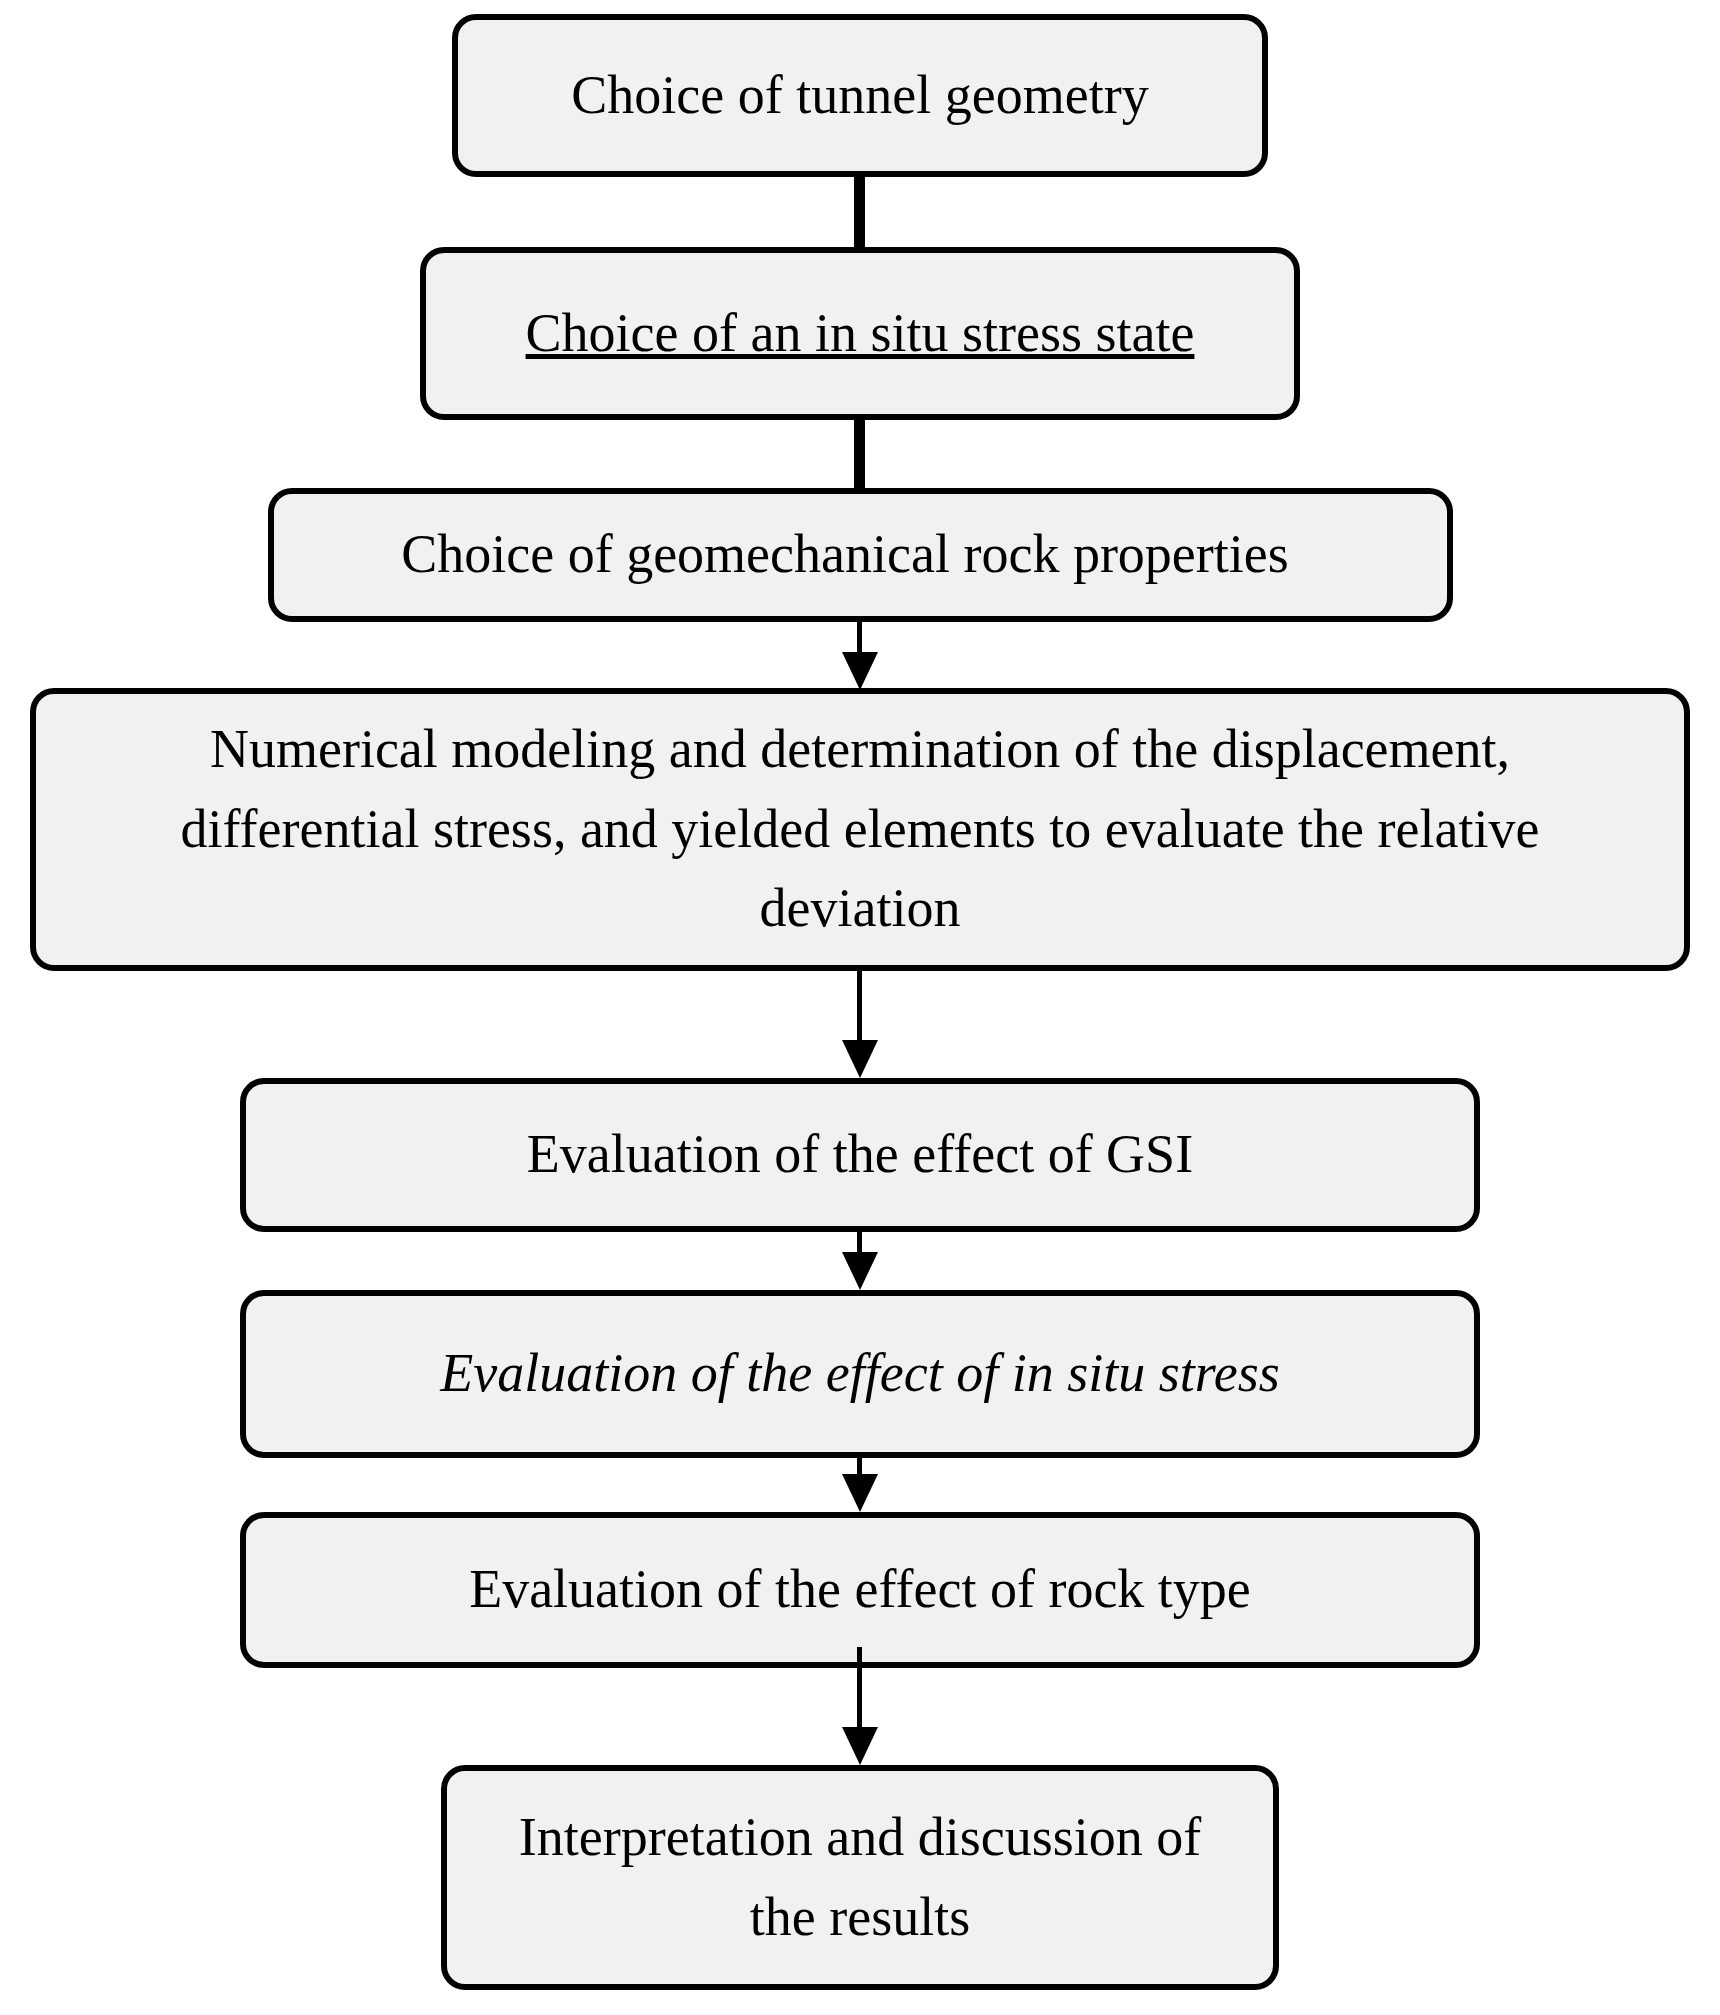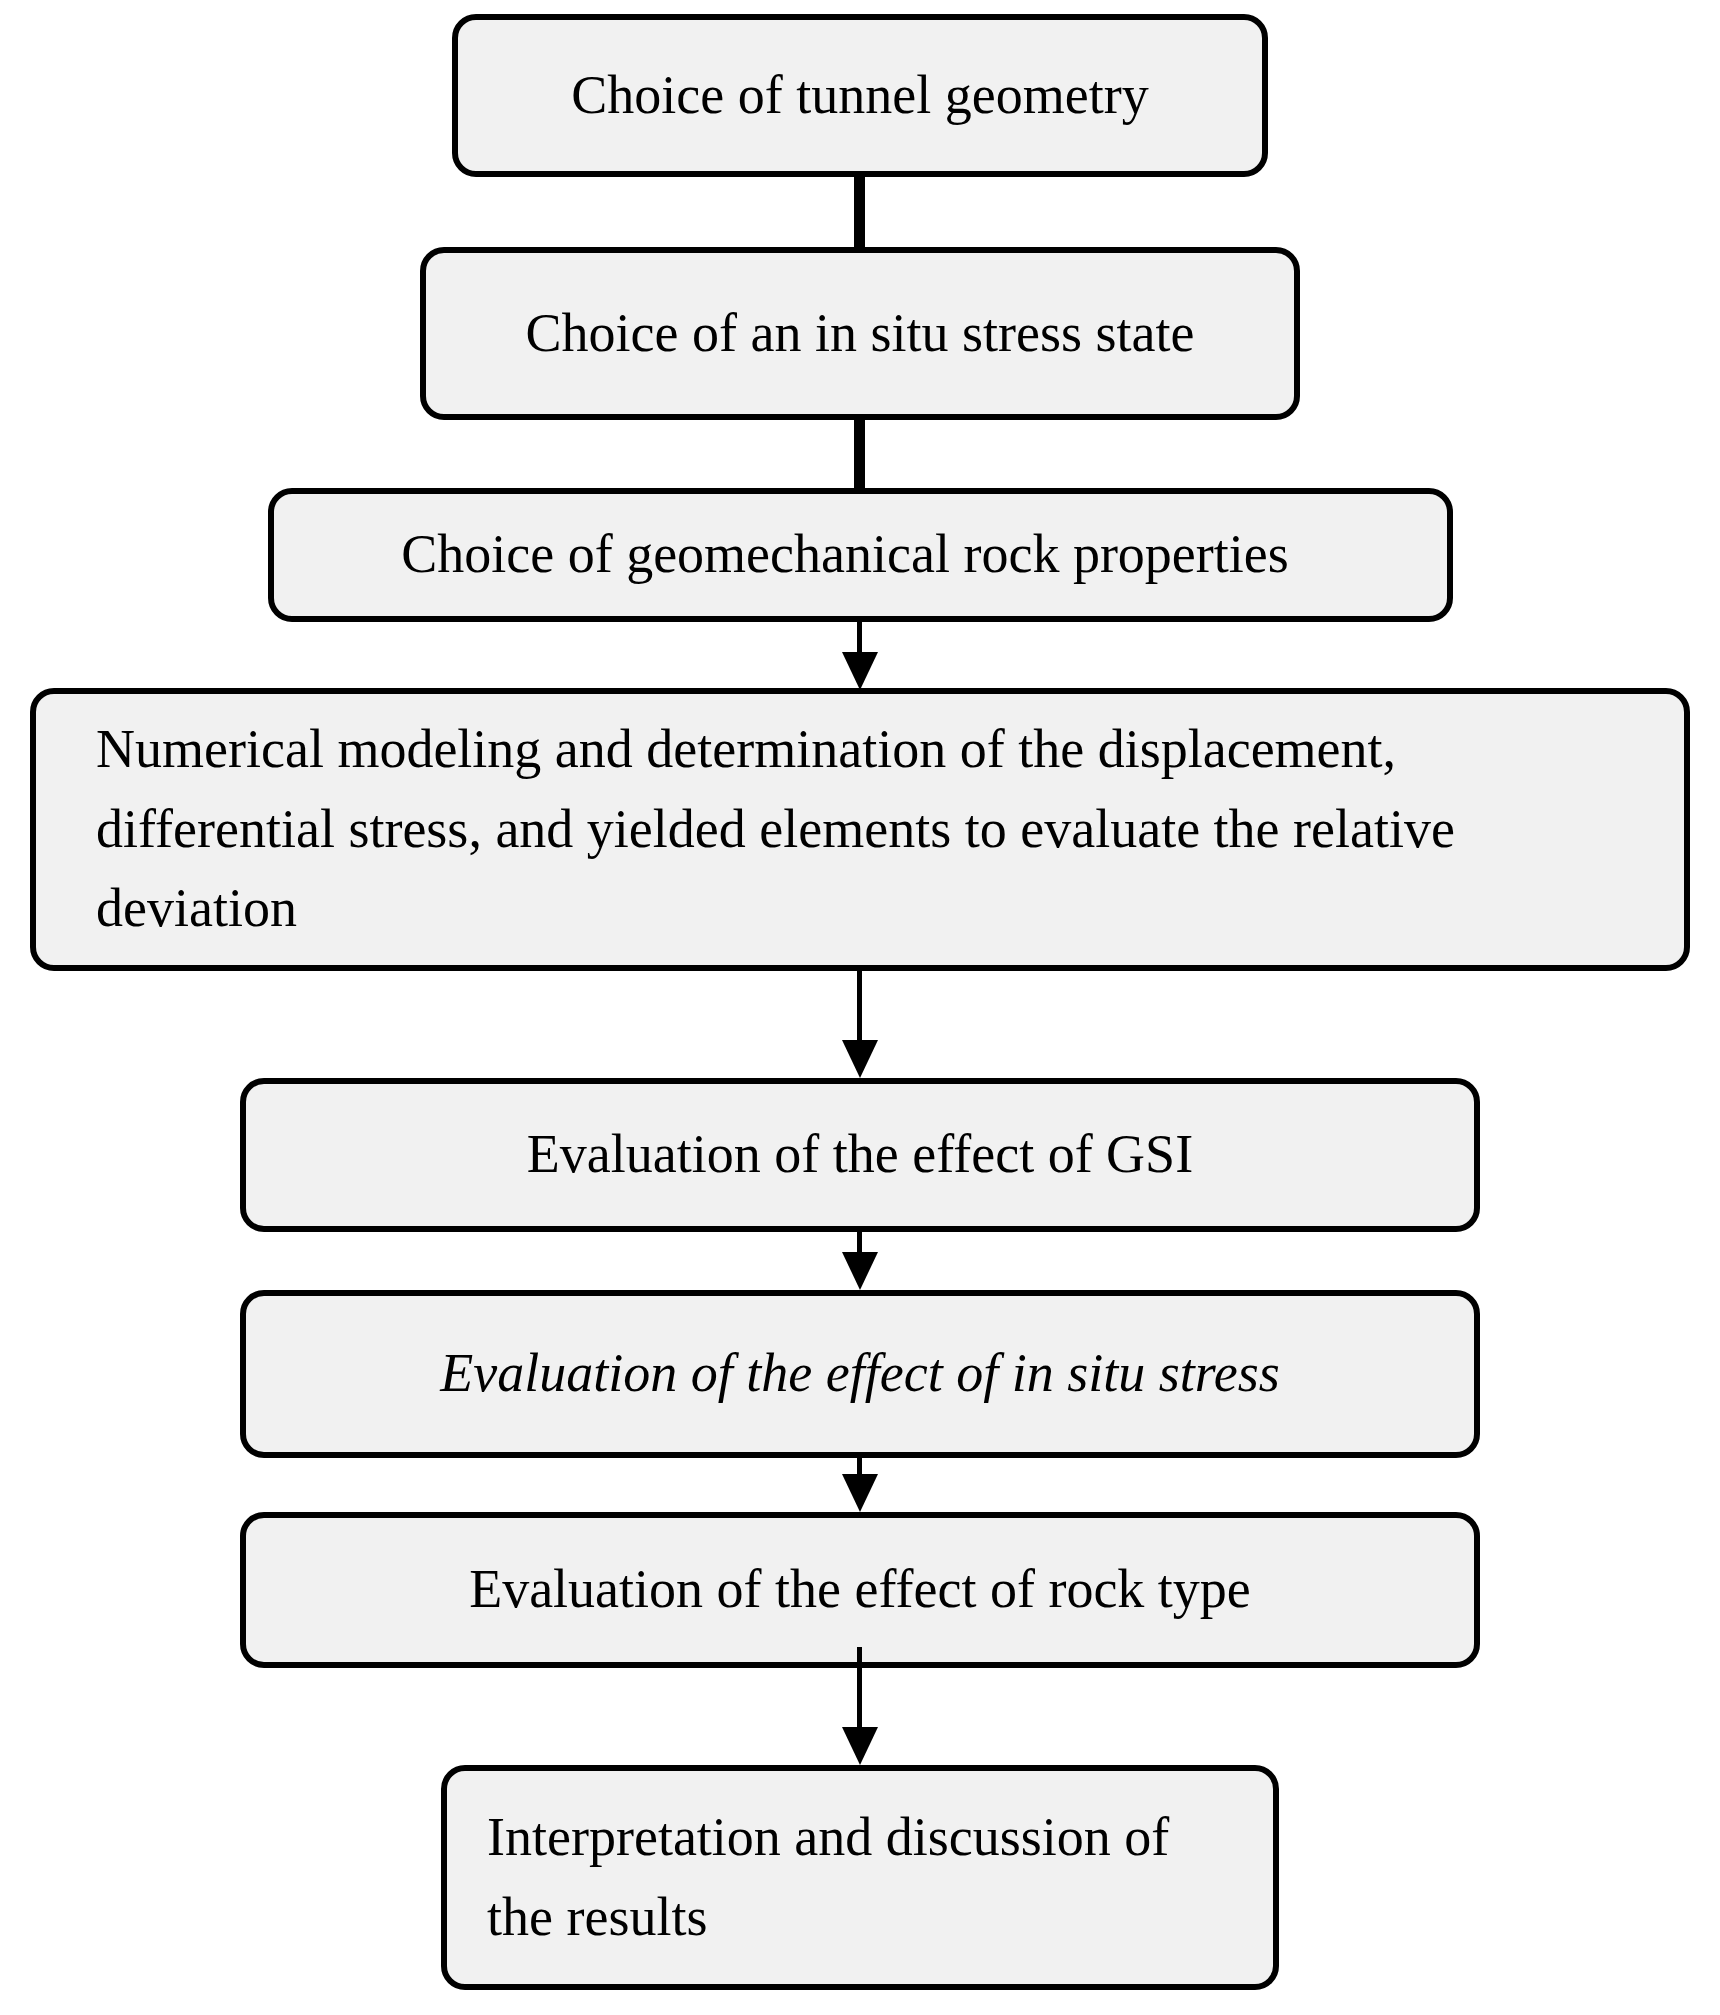--- a/index.html
+++ b/index.html
@@ -17,28 +17,29 @@
   }
   .node {
     position: absolute;
     box-sizing: border-box;
     background: #f1f1f1;
     border: 6px solid #000000;
     border-radius: 24px;
     display: flex;
     align-items: center;
     justify-content: center;
+    text-align: center;
     color: #000000;
     font-size: 54px;
     line-height: 1.48;
     padding: 8px 40px;
   }
   
   .n0 { left: 452px; top: 14px;   width: 816px;  height: 163px; }
-  .n1 { left: 420px; top: 247px;  width: 880px;  height: 173px; }
+  .n1 { left: 420px; top: 247px;  width: 880px;  height: 173px; text-decoration: underline; }
   .n2 { left: 268px; top: 488px;  width: 1185px; height: 134px; padding-left: 9px; }
   .n3 { left: 30px;  top: 688px;  width: 1660px; height: 283px; padding: 8px 60px; }
   .n4 { left: 240px; top: 1078px; width: 1240px; height: 154px; }
   .n5 { left: 240px; top: 1290px; width: 1240px; height: 168px; font-style: italic; }
   .n6 { left: 240px; top: 1512px; width: 1240px; height: 156px; }
   .n7 { left: 441px; top: 1765px; width: 838px;  height: 225px; font-family: Liberation Serif, serif; }
 
   
   .conn-line {
     position: absolute;

